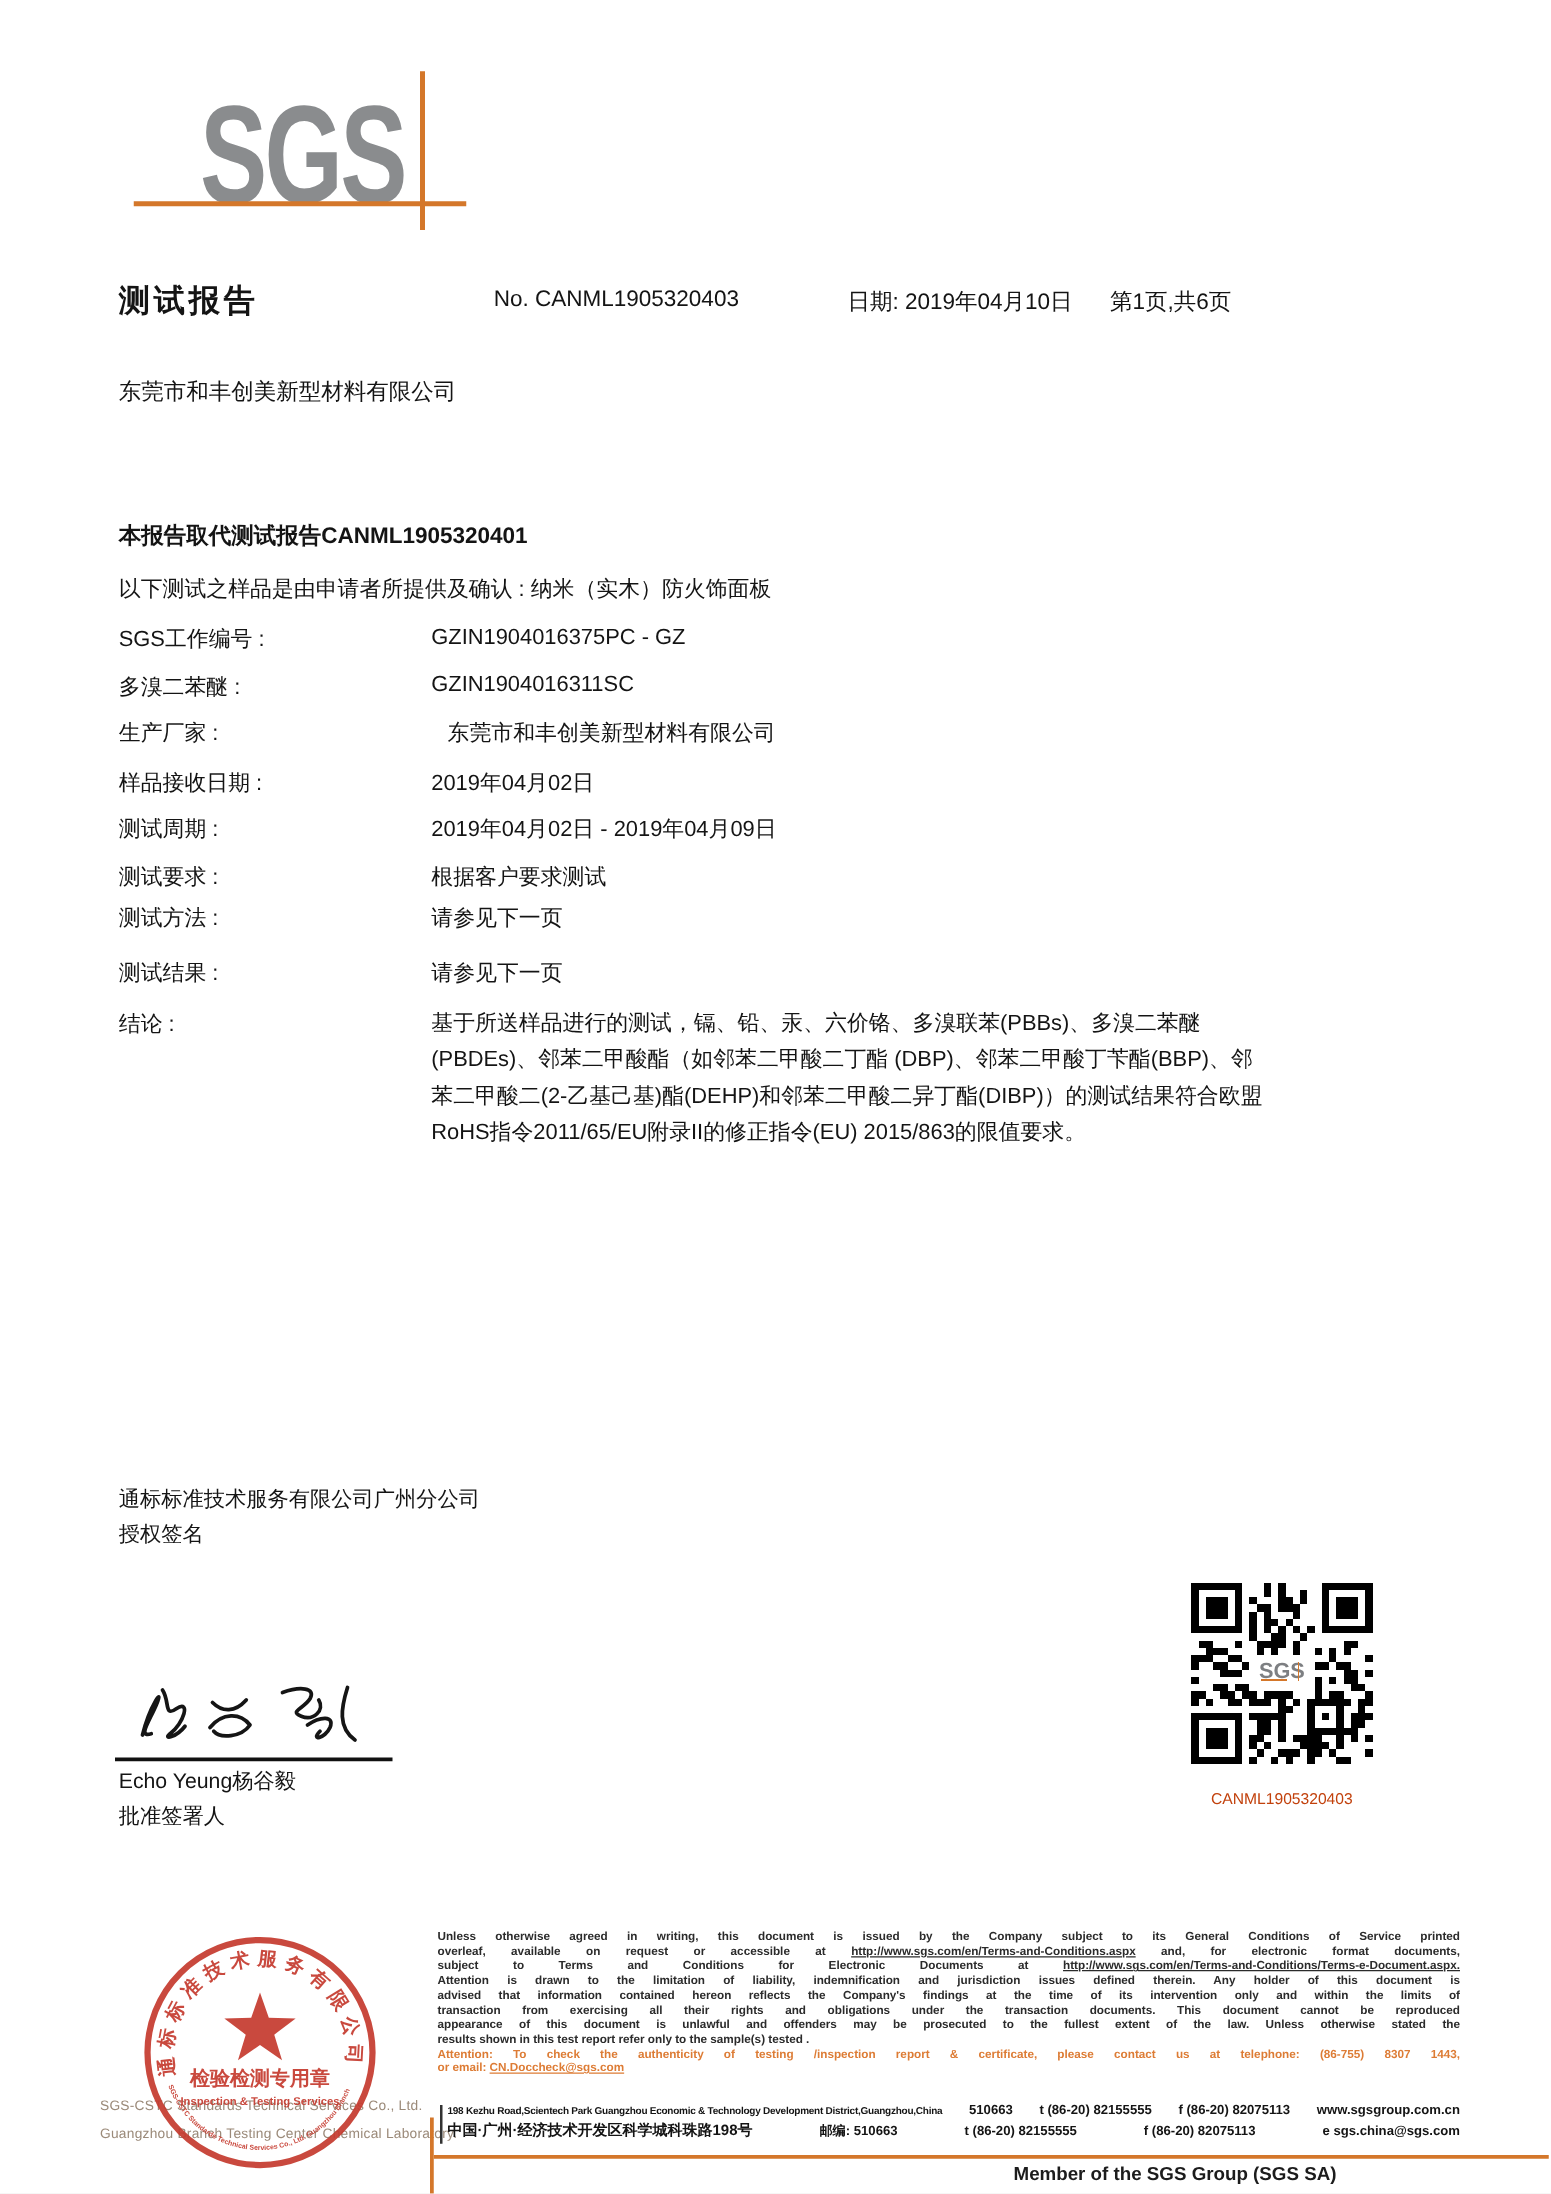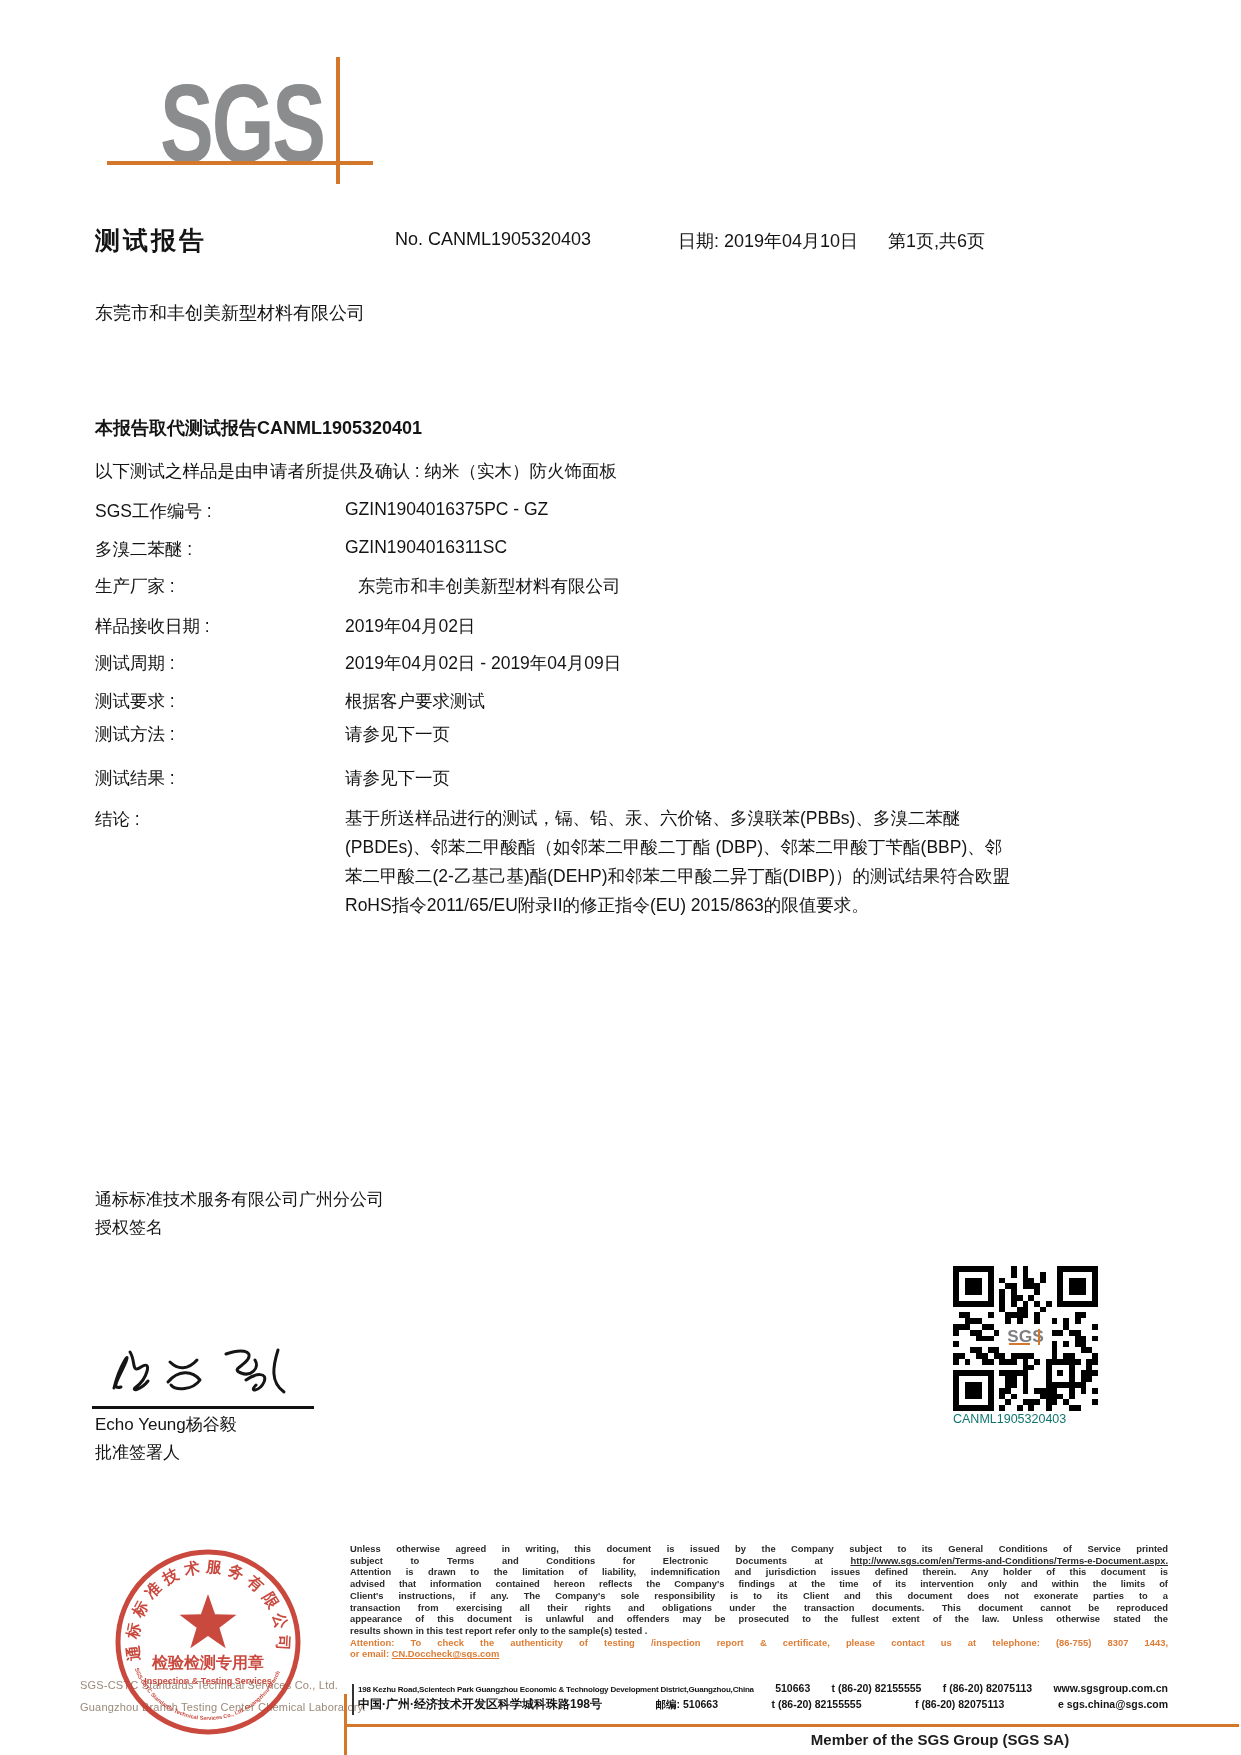--- a/index.html
+++ b/index.html
@@ -19,21 +19,21 @@
   .hdr-txt{font-size:18px;}
   .body-txt{font-size:18px;}
   .bold{font-weight:bold;}
   .field-label{position:absolute;left:95px;font-size:17.5px;}
   .field-value{position:absolute;left:345px;font-size:17.5px;}
   .conc-text{font-size:17.5px;line-height:29px;}
   
   .sig-line{background:#111;height:3px;}
   .sig-txt{font-size:17px;}
   
-  .qr-caption{font-size:12.5px;text-align:left;color:#0f766e;}
+  .qr-caption{font-size:12.5px;text-align:center;color:#c2410c;margin-top:20px;}
   
   .stamp-caption{font-size:11px;color:#9b8a79;white-space:nowrap;letter-spacing:.2px;}
   
   .legal{width:818px;font-size:9.4px;line-height:11.7px;font-weight:bold;color:#2b2b2b;}
   .legal-line{white-space:normal;}
   .jl{text-align:justify;text-align-last:justify;}
   .attn-line{color:#dd7c35;font-weight:bold;}
   .addr-row{display:flex;align-items:baseline;justify-content:space-between;width:810px;white-space:nowrap;}
   .addr-en{font-size:8px;font-weight:bold;letter-spacing:-.2px;}
   .addr-cn{font-size:12px;font-weight:bold;}
@@ -313,24 +313,24 @@
     </text>
     <text font-size="5.6" font-weight="bold" fill="#c53a2e" font-family="Liberation Sans, sans-serif">
       <textPath href="#arcBot">SGS-CSTC Standards Technical Services Co., Ltd. Guangzhou Branch</textPath>
     </text>
     <text x="100" y="126" font-size="16" font-weight="bold" fill="#c53a2e" text-anchor="middle" font-family="Liberation Sans, sans-serif">检验检测专用章</text>
     <text x="100" y="142" font-size="9" font-weight="bold" fill="#c53a2e" text-anchor="middle" font-family="Liberation Sans, sans-serif">Inspection &amp; Testing Services</text>
   </svg>
 
   <div class="abs legal" style="left:350px;top:1543px;">
     <div class="legal-line jl">Unless otherwise agreed in writing, this document is issued by the Company subject to its General Conditions of Service printed</div>
+    <div class="legal-line jl">overleaf, available on request or accessible at <u>http://www.sgs.com/en/Terms-and-Conditions.aspx</u> and, for electronic format documents,</div>
     <div class="legal-line jl">subject to Terms and Conditions for Electronic Documents at <u>http://www.sgs.com/en/Terms-and-Conditions/Terms-e-Document.aspx.</u></div>
     <div class="legal-line jl">Attention is drawn to the limitation of liability, indemnification and jurisdiction issues defined therein. Any holder of this document is</div>
     <div class="legal-line jl">advised that information contained hereon reflects the Company's findings at the time of its intervention only and within the limits of</div>
-    <div class="legal-line jl">Client's instructions, if any. The Company's sole responsibility is to its Client and this document does not exonerate parties to a</div>
     <div class="legal-line jl">transaction from exercising all their rights and obligations under the transaction documents. This document cannot be reproduced</div>
     <div class="legal-line jl">appearance of this document is unlawful and offenders may be prosecuted to the fullest extent of the law. Unless otherwise stated the</div>
     <div class="legal-line">results shown in this test report refer only to the sample(s) tested .</div>
     <div class="legal-line attn-line jl">Attention: To check the authenticity of testing /inspection report &amp; certificate, please contact us at telephone: (86-755) 8307 1443,</div>
     <div class="legal-line attn-line">or email: <u>CN.Doccheck@sgs.com</u></div>
   </div>
 
   <div class="abs divider-v" style="left:352px;top:1684px;height:31px;"></div>
   <div class="abs" style="left:358px;top:1682px;">
     <div class="addr-row">

